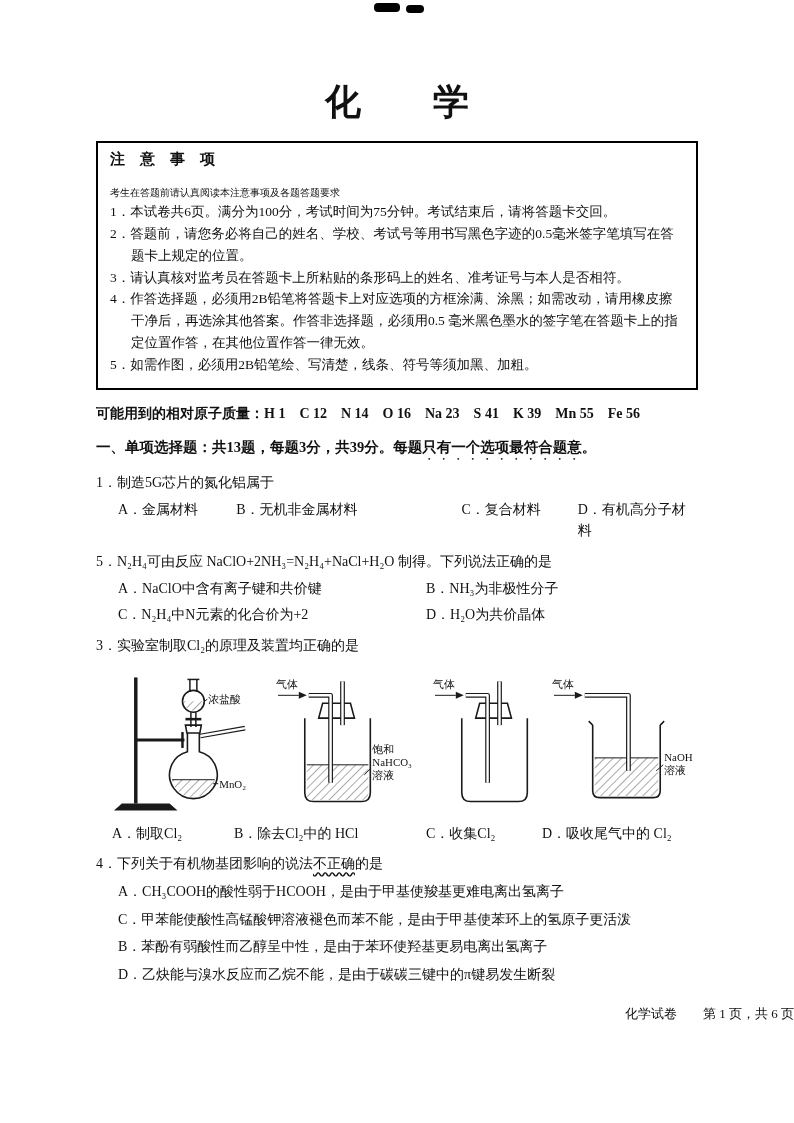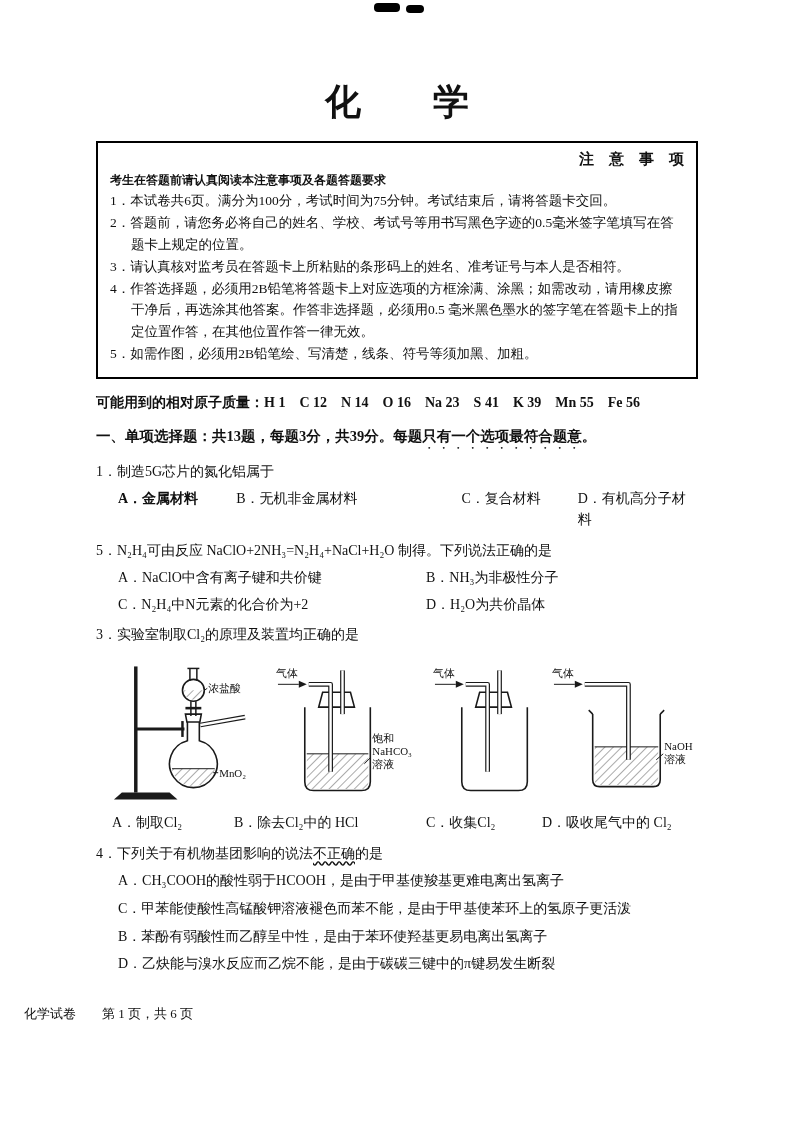--- a/index.html
+++ b/index.html
@@ -11,54 +11,54 @@
   .artifact{ position:absolute; background:#000; border-radius:4px; }
   .artifact.a1{ left:374px; top:3px; width:26px; height:9px; }
   .artifact.a2{ left:406px; top:5px; width:18px; height:8px; }
 
   .page{ padding:72px 96px 0 96px; }
 
   .title1{ text-align:center; font-size:22px; font-weight:bold; letter-spacing:1px; }
   .title2{ text-align:center; font-size:36px; font-weight:bold; margin-top:6px; }
 
   .notice-box{ border:2px solid #000; margin-top:14px; padding:7px 12px 12px 12px; }
-  .notice-header{ text-align:right; font-size:15px; font-weight:bold; margin-bottom:2px; }
-  .notice-intro{ font-size:12px; font-weight:bold; line-height:1.6; }
+  .notice-header{ text-align:left; font-size:15px; font-weight:bold; margin-bottom:16px; }
+  .notice-intro{ font-size:10px; font-weight:normal; line-height:1.6; }
   .notice-item{ font-size:13.5px; line-height:1.62; padding-left:1.55em; text-indent:-1.55em; }
 
   .atomic-line{ margin-top:15px; font-size:14px; font-weight:bold; }
 
   .section-header{ margin-top:15px; font-size:14.5px; font-weight:bold; }
   .em-dots{
     -webkit-text-emphasis:dot; text-emphasis:dot;
     -webkit-text-emphasis-position:under; text-emphasis-position:under right;
   }
   .em-wavy{ text-decoration:underline wavy; text-underline-offset:3px; }
 
   .question{ font-size:14px; line-height:1.55; margin-top:9px; }
   .q-stem{ padding-left:1.6em; text-indent:-1.6em; }
   .opt-row{ display:flex; padding-left:22px; margin-top:5px; }
-  .opt-row .w120{ width:120px;font-weight:bold; } .opt-row .w196{ width:196px; }
+  .opt-row .w120{ width:120px; } .opt-row .w196{ width:196px; }
   .opt-row .w118{ width:118px;margin-left:32px; } .opt-row .w308{ width:308px; }
   .opt-line{ padding-left:22px; margin-top:6px; }
 
   .diagram-row{ display:flex; align-items:flex-end; gap:8px; margin:4px 0 0 10px; }
   .q3-opts{ display:flex; padding-left:16px; margin-top:4px;align-items:center; }
   .q3-opts .oA{ width:122px; } .q3-opts .oB{ width:192px; } .q3-opts .oC{ width:116px; }
 
   svg text{ font-family:"Liberation Serif","DejaVu Serif",serif; fill:#111; font-size:11px; }
   .ln{ stroke:#1a1a1a; stroke-width:1.5; fill:none; }
   .ln-thin{ stroke:#1a1a1a; stroke-width:1; fill:none; }
   .solid{ fill:#1a1a1a; stroke:none; }
   .vessel{ stroke:#1a1a1a; stroke-width:1.6; fill:#fff; }
   .vessel-open{ stroke:#1a1a1a; stroke-width:1.6; fill:none; }
   .tube-outer{ stroke:#1a1a1a; stroke-width:4.8; fill:none; stroke-linejoin:round; }
   .tube-inner{ stroke:#ffffff; stroke-width:2.4; fill:none; stroke-linejoin:round; }
 
-  .footer{ position:absolute; left:0; right:0; bottom:100px; text-align:left; font-size:13px;margin-left:24px; }
+  .footer{ position:absolute; left:0; right:0; bottom:100px; text-align:right; font-size:13px; }
 </style>
 </head>
 <body>
 
 <div class="artifact a1"></div>
 <div class="artifact a2"></div>
 
 <div class="page">
 
   <div class="title2">化　　学</div>

